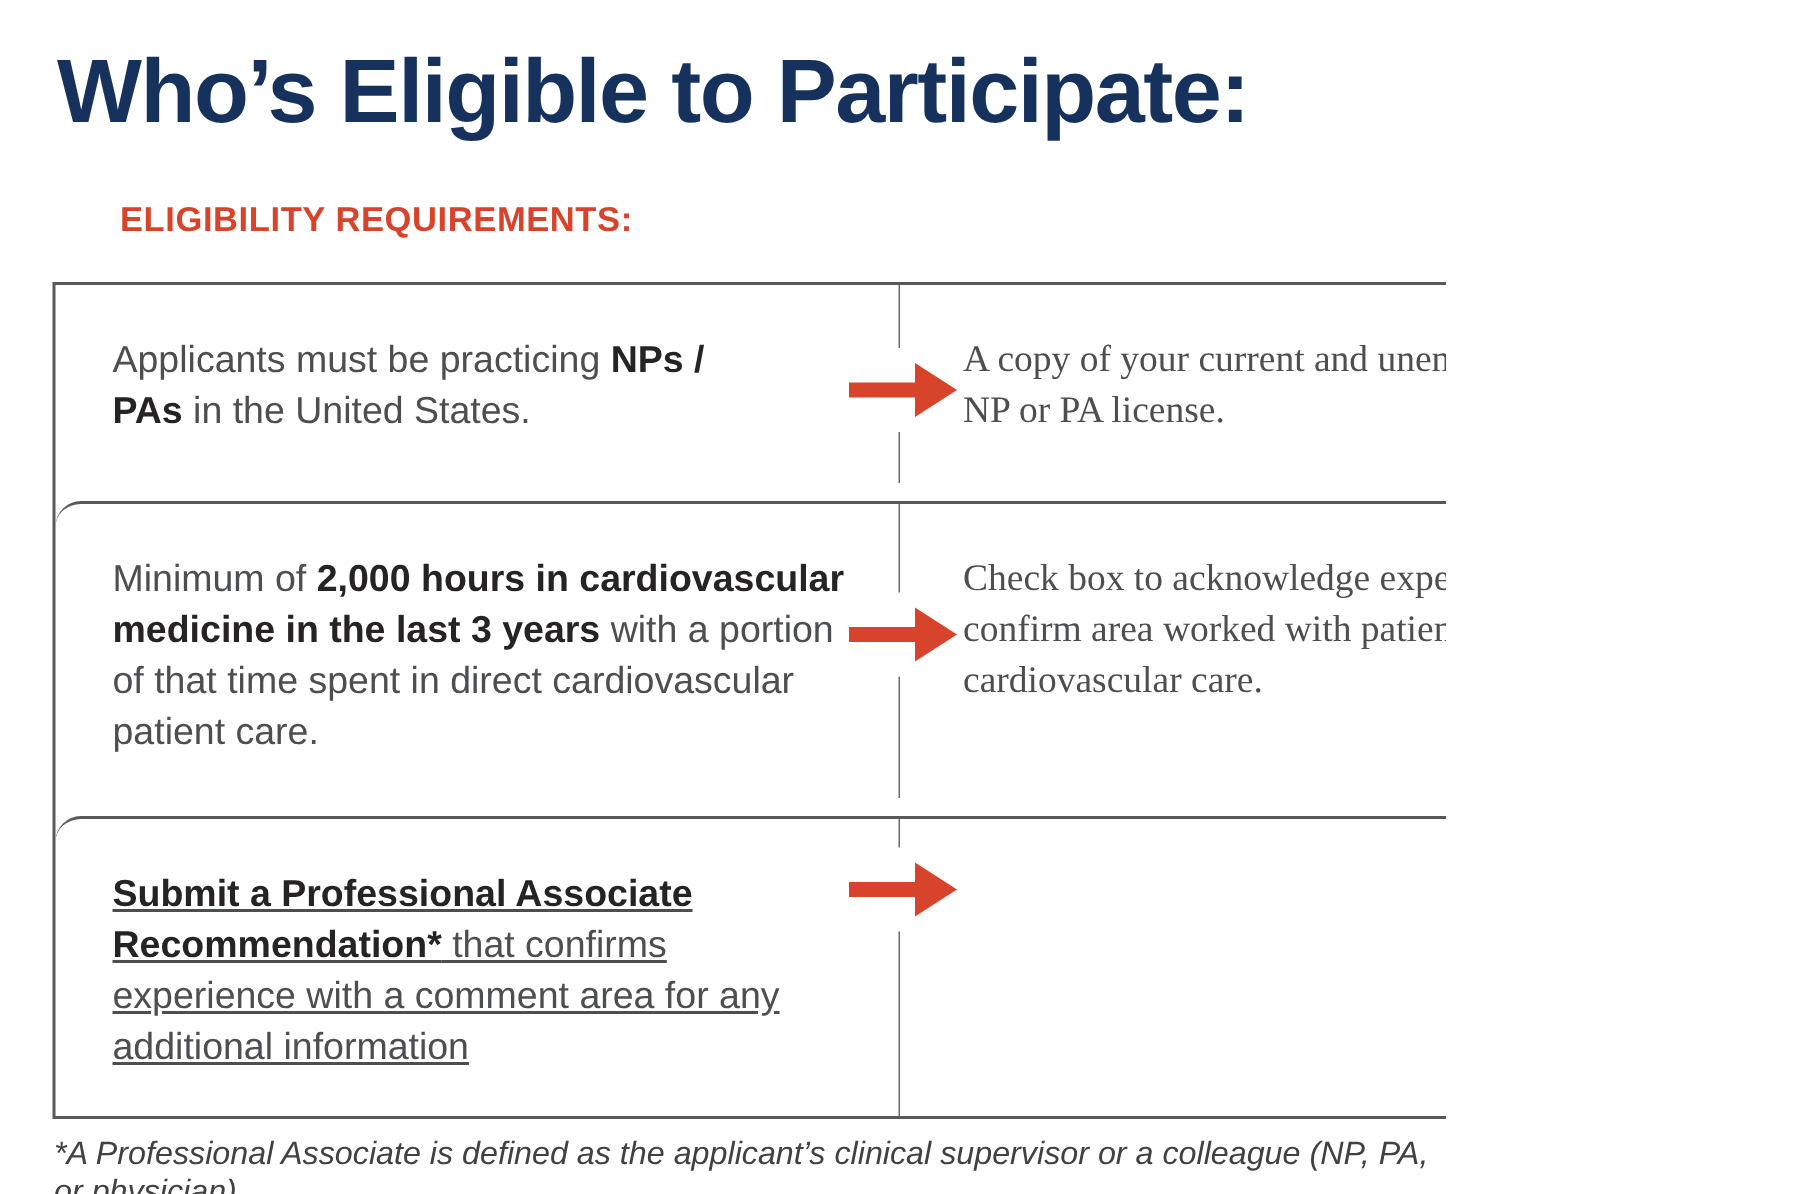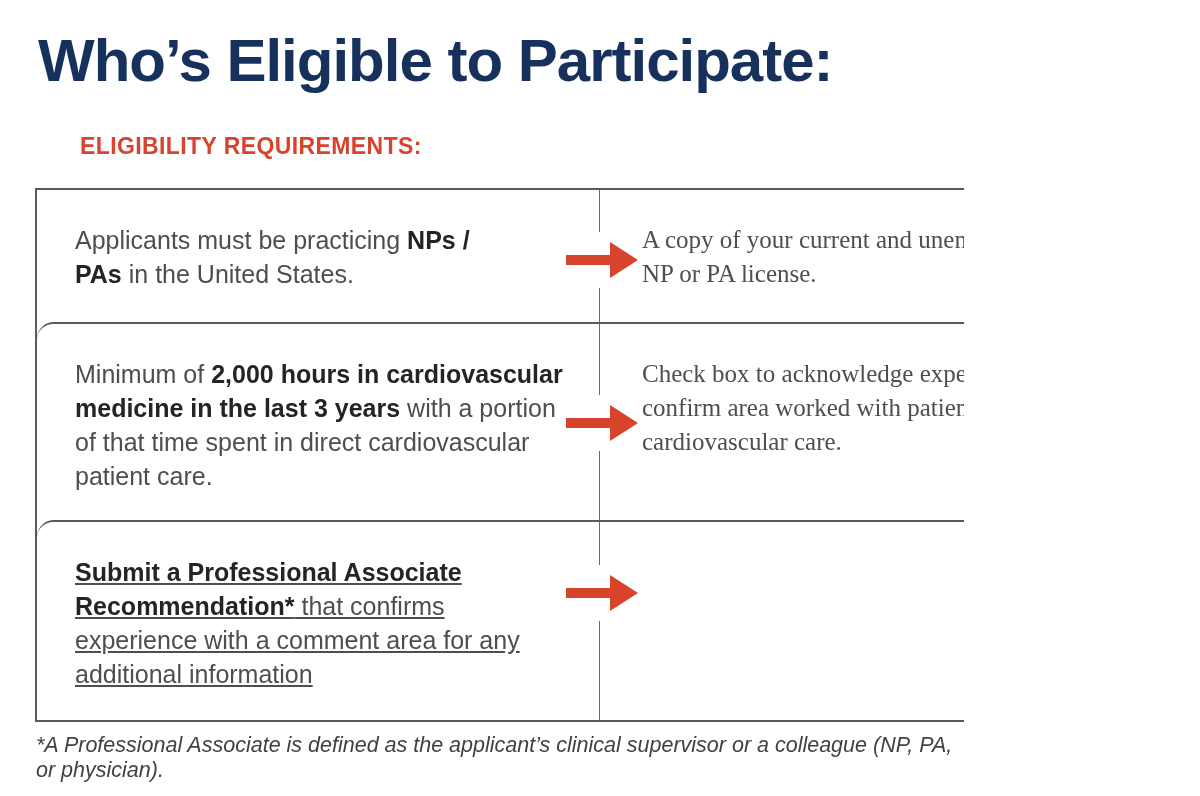--- a/index.html
+++ b/index.html
@@ -43,20 +43,21 @@
     margin:28px 0 0 35px;
     width:1131px;
     border:2px solid var(--border);
   }
   .trow{
     display:flex;
     border-radius:17px;
   }
   .trow + .trow{
     border-top:2px solid var(--border);
+    margin-top:12px;
   }
   .trow.r1{height:132px;}
   .trow.r2{height:198px;}
   .trow.r3{height:200px;}
   .cell{
     padding-top:33px;
     font-size:25px;
     line-height:34px;
     color:var(--body);
   }

